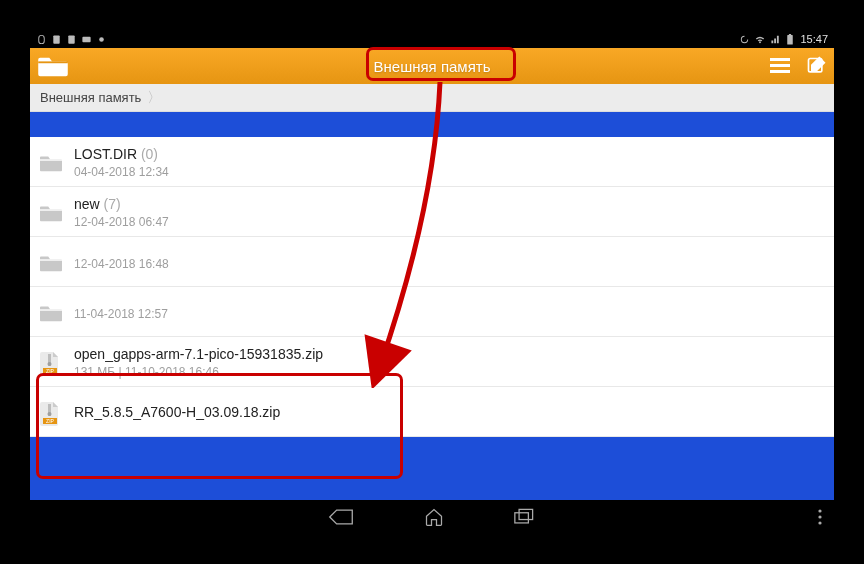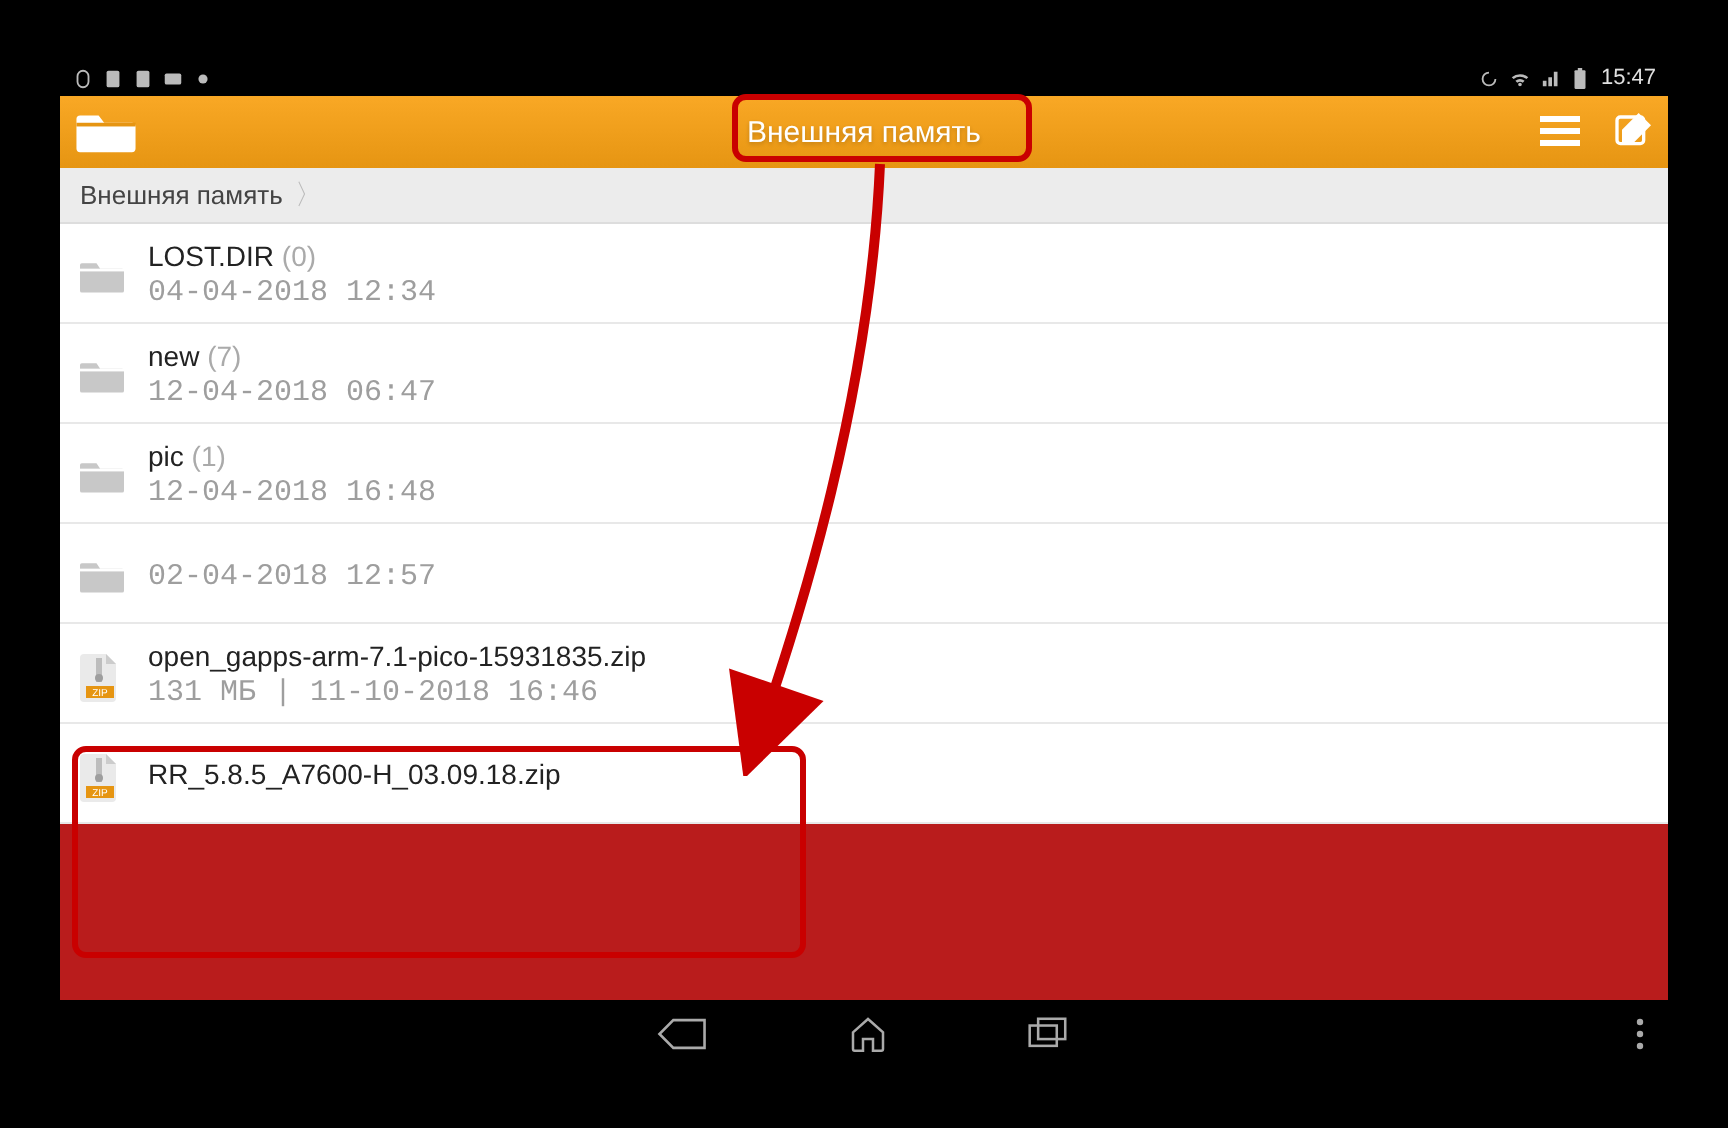--- a/index.html
+++ b/index.html
@@ -1,44 +1,44 @@
 <!DOCTYPE html>
 <html><head>
 <meta charset="utf-8">
 <style>
   * { margin: 0; padding: 0; box-sizing: border-box; }
   html, body { width: 864px; height: 564px; font-family: Arial, sans-serif; overflow: hidden; }
   .device-frame { width: 864px; height: 564px; background: #000; padding: 30px; position: relative; }
-  .screen { width: 100%; height: 100%; background: #b91c1c; position: relative; overflow: hidden; }
+  .screen { width: 100%; height: 100%; background: #1d4ed8; position: relative; overflow: hidden; }
 
   
   .status-bar { height: 18px; background: #000; color: #d0d0d0; font-size: 10px; display: flex; align-items: center; justify-content: space-between; padding: 0 6px; }
   .status-left, .status-right { display: flex; align-items: center; gap: 4px; }
   .status-left svg, .status-right svg { display: block; }
   .clock { font-size: 11px; color: #e0e0e0; margin-left: 2px; }
 
   
   .app-header { height: 36px; background: linear-gradient(#f9a825, #e69512); display: flex; align-items: center; justify-content: space-between; padding: 0 8px; position: relative; }
   .header-left { display: flex; align-items: center; }
   .header-title-center { position: absolute; left: 50%; transform: translateX(-50%); color: #fff; font-size: 15px; font-weight: 500; text-shadow: 0 1px 2px rgba(0,0,0,.2); }
   .header-right { display: flex; align-items: center; gap: 16px; }
   .folder-btn svg, .header-right svg { display: block; }
 
   
   .breadcrumb { height: 28px; background: #ececec; border-bottom: 1px solid #ddd; display: flex; align-items: center; padding: 0 10px; font-size: 13px; color: #444; }
   .breadcrumb .chev { color: #bbb; margin: 0 6px; font-size: 14px; }
 
   
-  .file-list { background: #fff; }
+  .file-list { background: #fff; margin-top: 25px; }
   .list-item { display: flex; align-items: center; padding: 6px 10px 4px 10px; border-bottom: 1px solid #e8e8e8; min-height: 50px; }
   .item-icon { width: 22px; height: 22px; margin-right: 12px; flex-shrink: 0; }
   .item-text { flex: 1; }
   .item-name { font-size: 14px; color: #222; line-height: 1.2; }
   .item-name .count { color: #aaa; }
-  .item-meta { font-size: 15px; color: #9e9e9e; margin-top: 2px; font-family: Liberation Mono, monospace; }
+  .item-meta { font-size: 12px; color: #9e9e9e; margin-top: 2px; }
 
   
   .nav-bar { position: absolute; bottom: 0; left: 0; right: 0; height: 34px; background: #000; display: flex; align-items: center; justify-content: center; gap: 70px; }
   .nav-bar svg { display: block; }
   .nav-bar .dots { position: absolute; right: 12px; color: #bbb; }
 
   
   .annot-title-box { position: absolute; top: 47px; left: 366px; width: 150px; height: 34px; border: 3px solid #c90000; border-radius: 7px; pointer-events: none; z-index: 50; }
   .annot-files-box { position: absolute; top: 373px; left: 36px; width: 367px; height: 106px; border: 3px solid #c90000; border-radius: 7px; pointer-events: none; z-index: 50; }
   .annot-arrow { position: absolute; top: 78px; left: 340px; width: 140px; height: 310px; pointer-events: none; z-index: 50; }
@@ -146,34 +146,33 @@
       </div>
 
       <div class="list-item">
         <span class="item-icon">
           <svg width="22" height="22" viewBox="0 0 24 20">
               <path fill="#c8c8c8" d="M1 3h8l2 3h12a1 1 0 0 1 1 1v11a1 1 0 0 1-1 1H1a1 1 0 0 1-1-1V4a1 1 0 0 1 1-1z"></path>
               <rect x="0" y="6" width="24" height="1.5" fill="#fff"></rect>
             </svg>
         </span>
         <div class="item-text">
-          <div class="item-name"><span>pic</span> <span class="count">(1)</span></div>
           <div class="item-meta">12-04-2018 16:48</div>
         </div>
       </div>
 
       <div class="list-item">
         <span class="item-icon">
           <svg width="22" height="22" viewBox="0 0 24 20">
               <path fill="#c8c8c8" d="M1 3h8l2 3h12a1 1 0 0 1 1 1v11a1 1 0 0 1-1 1H1a1 1 0 0 1-1-1V4a1 1 0 0 1 1-1z"></path>
               <rect x="0" y="6" width="24" height="1.5" fill="#fff"></rect>
             </svg>
         </span>
         <div class="item-text">
-          <div class="item-meta">02-04-2018 12:57</div>
+          <div class="item-meta">11-04-2018 12:57</div>
         </div>
       </div>
 
       <div class="list-item">
         <span class="item-icon">
           <svg width="20" height="24" viewBox="0 0 20 24">
               <path fill="#eaeaea" d="M2 0h11l5 5v17a2 2 0 0 1-2 2H2a2 2 0 0 1-2-2V2a2 2 0 0 1 2-2z"></path>
               <path fill="#ccc" d="M13 0v5h5z"></path>
               <rect x="3" y="16" width="14" height="6" fill="#e69512"></rect>
               <text x="10" y="21" text-anchor="middle" font-size="5" fill="#fff" font-family="Arial">ZIP</text>

